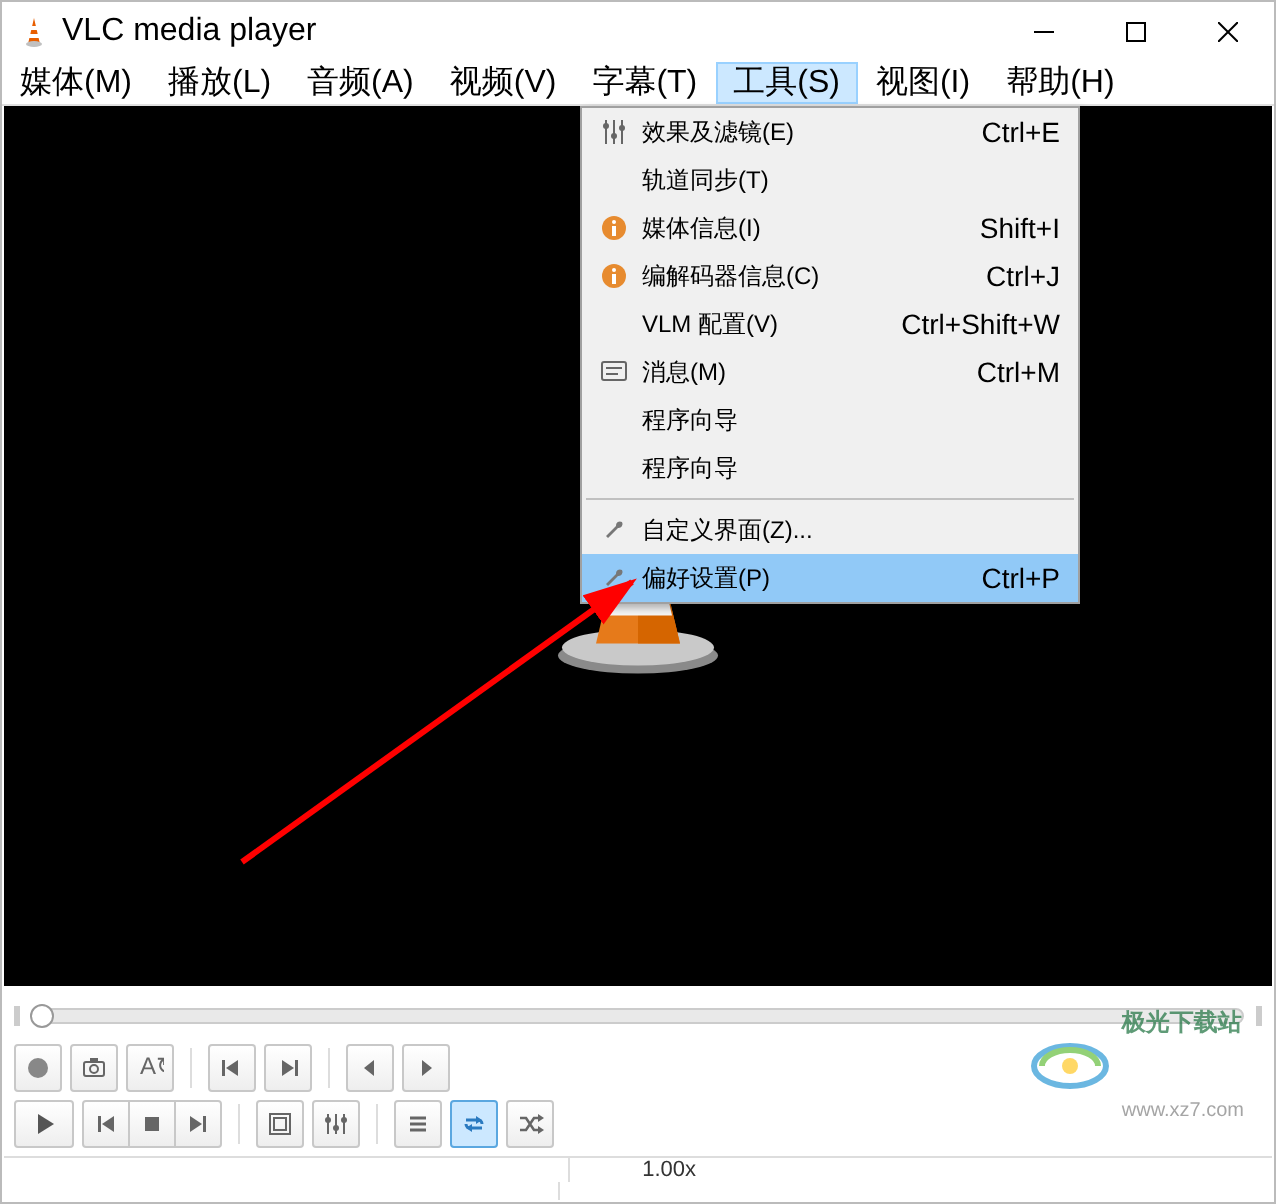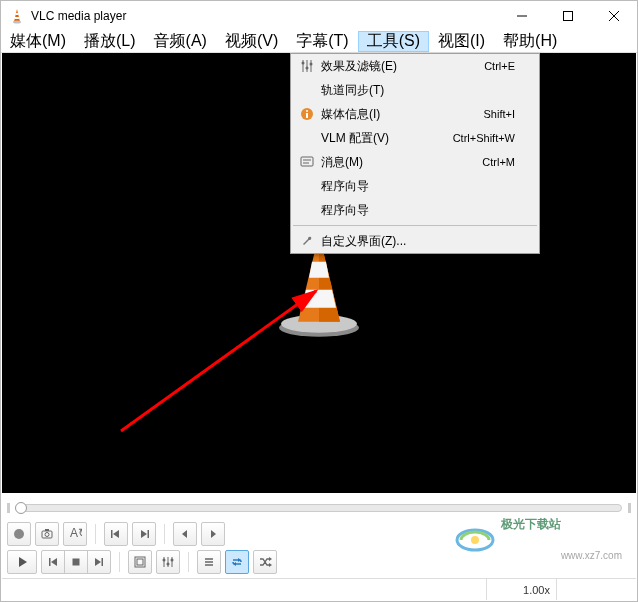--- a/index.html
+++ b/index.html
@@ -3,42 +3,42 @@
 <meta charset="utf-8">
 <style>
 * { margin: 0; padding: 0; box-sizing: border-box; font-family: "Microsoft YaHei", "Segoe UI", sans-serif; font-size: 12px; }
 body { background: #f0f0f0; width: 638px; height: 602px; overflow: hidden; position: relative; }
 
 .window { width: 638px; height: 602px; background: #fff; border: 1px solid #bbb; position: relative; }
 
 
 .titlebar { height: 30px; display: flex; align-items: center; padding-left: 8px; background: #fff; }
 .titlebar .vlc-logo { width: 16px; height: 16px; margin-right: 6px; }
-.titlebar .title { flex: 1; font-size: 12px; color: #000; }
+.titlebar .title { flex: 1; font-size: 16px; color: #000; }
 .winbtn { width: 46px; height: 30px; display: flex; align-items: center; justify-content: center; color: #000; }
 .winbtn svg { width: 10px; height: 10px; }
 
 
 .menubar { height: 22px; display: flex; align-items: stretch; border-bottom: 1px solid #e0e0e0; background: #fff; }
 .menuitem { padding: 0 9px; display: flex; align-items: center; font-size: 16px; color: #000; cursor: default; }
 .menuitem.active { background: #cce8ff; border: 1px solid #99d1ff; padding: 0 8px; }
 
 
 .videoarea { position: absolute; top: 52px; left: 1px; right: 1px; height: 440px; background: #000; }
 
 
 .cone-wrap { position: absolute; left: 50%; top: 50%; transform: translate(-50%, -40%); }
 
 
 .dropdown { position: absolute; top: 52px; left: 289px; width: 250px; background: #f0f0f0; border: 1px solid #a0a0a0; box-shadow: 2px 2px 4px rgba(0,0,0,0.3); }
-.dd-item { height: 24px; display: flex; align-items: center; padding: 0 24px 0 6px; position: relative; }
+.dd-item { height: 24px; display: flex; align-items: center; padding: 0 9px 0 6px; position: relative; }
 .dd-item.highlight { background: #91c9f7; }
 .dd-icon { width: 20px; display: flex; justify-content: center; align-items: center; color: #555; }
 .dd-label { flex: 1; padding-left: 4px; color: #000; }
-.dd-shortcut { color: #000; font-size: 11px; }
+.dd-shortcut { color: #000; font-size: 14px; }
 .dd-sep { height: 1px; background: #c0c0c0; margin: 3px 2px; }
 
 
 .arrow { position: absolute; pointer-events: none; }
 
 
 .seekbar { position: absolute; left: 6px; right: 6px; top: 498px; height: 18px; display: flex; align-items: center; }
 .seek-track { flex: 1; height: 8px; background: #e9e9e9; border: 1px solid #ccc; border-radius: 4px; margin: 0 6px; position: relative; }
 .seek-handle { width: 12px; height: 12px; background: #fff; border: 1px solid #999; border-radius: 50%; position: absolute; left: -2px; top: -3px; }
 .seek-end { width: 3px; height: 10px; background: #ccc; }
@@ -50,28 +50,28 @@
 .tbtn { width: 24px; height: 24px; border: 1px solid #c8c8c8; background: linear-gradient(#fff,#eee); display: flex; align-items: center; justify-content: center; color: #555; border-radius: 2px; }
 .tbtn.active { background: #cce8ff; border-color: #5aa7e0; }
 .tbtn svg { width: 14px; height: 14px; }
 .tbtn-group { display: flex; gap: 0; }
 .tbtn-group .tbtn { border-radius: 0; margin-left: -1px; }
 .tbtn-group .tbtn:first-child { border-radius: 2px 0 0 2px; margin-left: 0; }
 .tbtn-group .tbtn:last-child { border-radius: 0 2px 2px 0; }
 .sep-v { width: 1px; height: 20px; background: #ddd; margin: 0 4px; }
 
 
-.statusbar { position: absolute; left: 1px; right: 1px; bottom: 1px; height: 22px; border-top: 1px solid #ddd; display: flex; align-items: center; }
+.statusbar { position: absolute; left: 1px; right: 1px; bottom: 1px; height: 22px; border-top: 1px solid #ddd; display: flex; align-items: center; flex-direction: column; }
 .status-seg { border-left: 1px solid #ddd; height: 100%; display: flex; align-items: center; padding: 0 6px; font-size: 11px; color: #333; }
 .status-seg:first-child { border-left: none; flex: 1; }
 
 
 .watermark { position: absolute; right: 15px; bottom: 40px; opacity: 0.75; display: flex; align-items: center; gap: 6px; }
 .wm-logo { width: 40px; height: 28px; }
-.wm-text { display: flex; flex-direction: row; font-size: 11px; color: #4a8; line-height: 1.1; }
+.wm-text { display: flex; flex-direction: column; font-size: 11px; color: #4a8; line-height: 1.1; }
 .wm-text .l1 { font-weight: bold; color: #2a7a4a; }
 .wm-text .l2 { font-size: 10px; color: #888; margin-top: 32px; }
 </style>
 </head>
 <body>
 
 <div class="window">
 
   <div class="titlebar">
     <span class="vlc-logo">
@@ -150,20 +150,31 @@
           <svg width="14" height="14" viewBox="0 0 14 14">
             <circle cx="7" cy="7" r="6" fill="#e78b2f"></circle>
             <rect x="6" y="6" width="2" height="5" fill="#fff"></rect>
             <circle cx="7" cy="4" r="1" fill="#fff"></circle>
           </svg>
         </span>
       <span class="dd-label">媒体信息(I)</span>
       <span class="dd-shortcut">Shift+I</span>
     </div>
     <div class="dd-item">
+      <span class="dd-icon">
+          <svg width="14" height="14" viewBox="0 0 14 14">
+            <circle cx="7" cy="7" r="6" fill="#e78b2f"></circle>
+            <rect x="6" y="6" width="2" height="5" fill="#fff"></rect>
+            <circle cx="7" cy="4" r="1" fill="#fff"></circle>
+          </svg>
+        </span>
+      <span class="dd-label">编解码器信息(C)</span>
+      <span class="dd-shortcut">Ctrl+J</span>
+    </div>
+    <div class="dd-item">
       <span class="dd-icon"></span>
       <span class="dd-label">VLM 配置(V)</span>
       <span class="dd-shortcut">Ctrl+Shift+W</span>
     </div>
     <div class="dd-item">
       <span class="dd-icon">
           <svg width="14" height="14" viewBox="0 0 14 14">
             <rect x="1" y="2" width="12" height="9" rx="1" fill="none" stroke="#666"></rect>
             <line x1="3" y1="5" x2="11" y2="5" stroke="#666"></line>
             <line x1="3" y1="8" x2="9" y2="8" stroke="#666"></line>
@@ -181,20 +192,29 @@
       <span class="dd-label">程序向导</span>
     </div>
     <div class="dd-sep"></div>
     <div class="dd-item">
       <span class="dd-icon">
           <svg width="14" height="14" viewBox="0 0 14 14">
             <path d="M11 3 a2 2 0 0 0 -3 2 L3 10 l1 1 L9 6 a2 2 0 0 0 2 -3 z" fill="#777"></path>
           </svg>
         </span>
       <span class="dd-label">自定义界面(Z)...</span>
+    </div>
+    <div class="dd-item highlight">
+      <span class="dd-icon">
+          <svg width="14" height="14" viewBox="0 0 14 14">
+            <path d="M11 3 a2 2 0 0 0 -3 2 L3 10 l1 1 L9 6 a2 2 0 0 0 2 -3 z" fill="#777"></path>
+          </svg>
+        </span>
+      <span class="dd-label">偏好设置(P)</span>
+      <span class="dd-shortcut">Ctrl+P</span>
     </div>
   </div>
 
   <svg class="arrow" style="left:110px; top:280px;" width="230" height="160">
     <defs>
         <marker id="ah" markerWidth="10" markerHeight="10" refX="8" refY="3" orient="auto">
           <path d="M0,0 L0,6 L9,3 z" fill="#ff0000"></path>
         </marker>
       </defs>
     <line x1="10" y1="150" x2="205" y2="10" stroke="#ff0000" stroke-width="3" marker-end="url(#ah)"></line>

